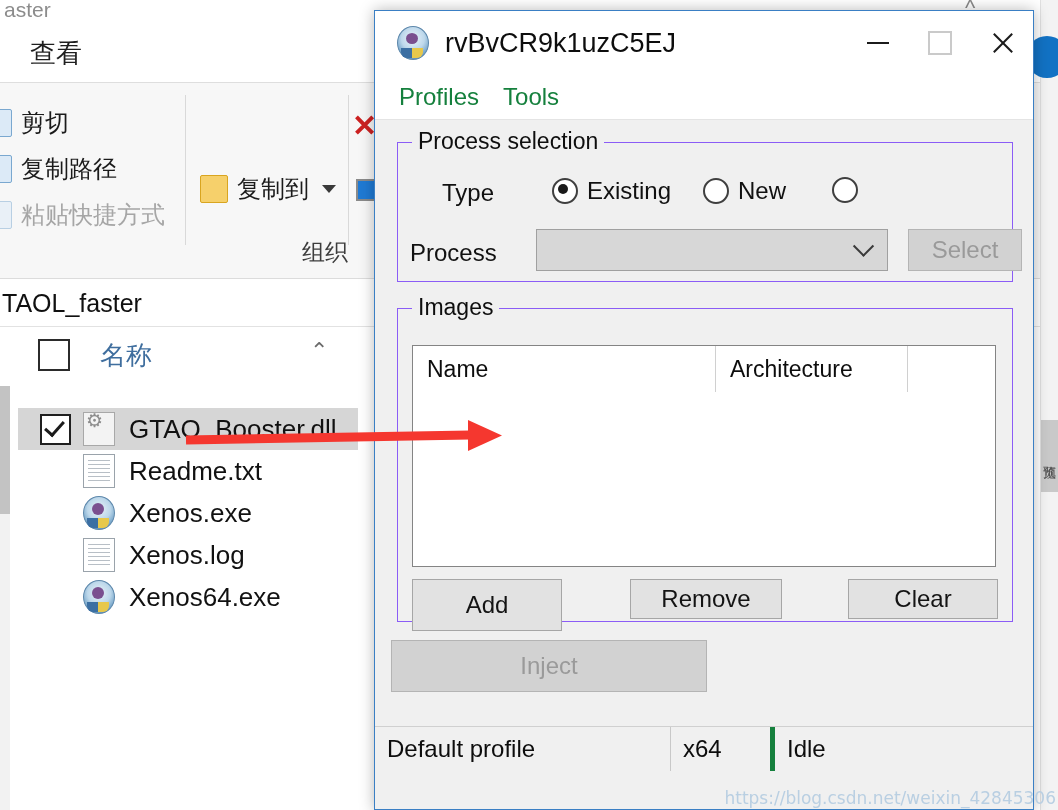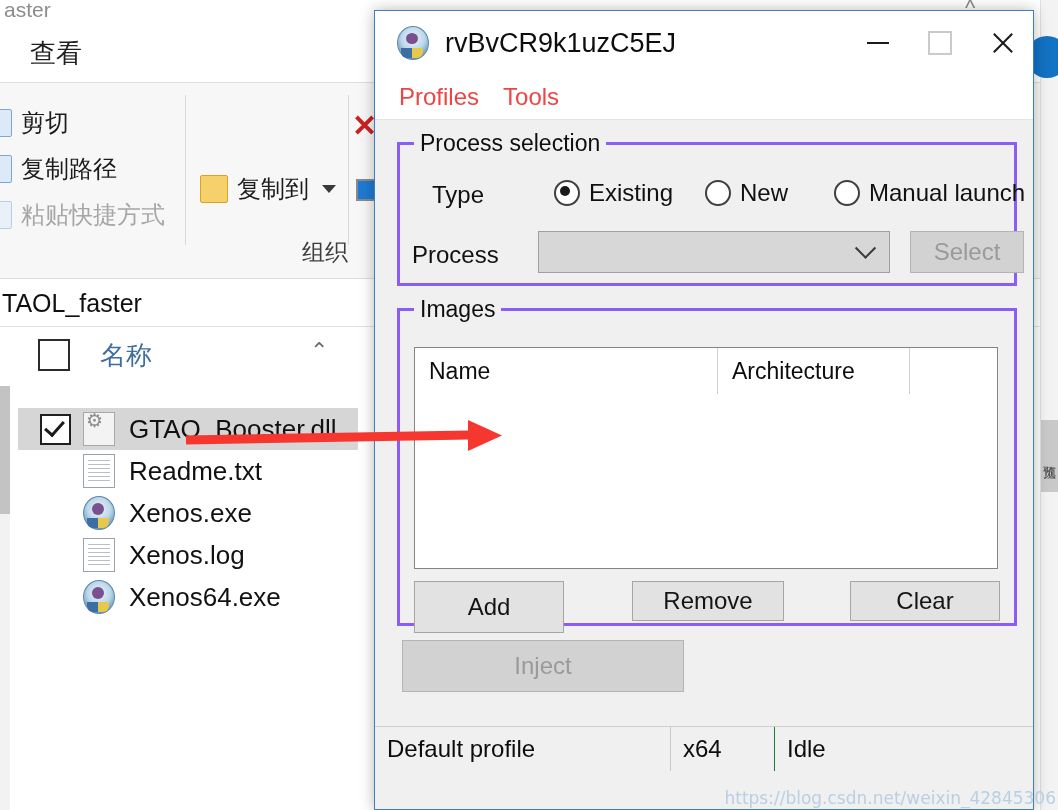--- a/index.html
+++ b/index.html
@@ -378,34 +378,34 @@
   .dlg-menubar {
     height: 44px;
     background: #ffffff;
     display: flex;
     align-items: center;
     padding-left: 12px;
     border-bottom: 1px solid #e4e4e4;
   }
   .menu-item {
     font-size: 24px;
-    color: #ef4444;
+    color: #15803d;
     padding: 0 12px;
     white-space: nowrap;
   }
 
   .dlg-body {
     position: relative;
     height: 650px;
     background: #f0f0f0;
   }
 
   .groupbox {
     position: absolute;
-    border: 3px solid #8b5cf6;
+    border: 1px solid #8b5cf6;
   }
   .groupbox > .gb-legend {
     position: absolute;
     top: -15px; left: 14px;
     background: #f0f0f0;
     padding: 0 6px;
     font-size: 23px;
     color: #0e0e0e;
     white-space: nowrap;
   }
@@ -529,21 +529,21 @@
     height: 44px;
     display: flex;
     align-items: center;
     padding-left: 12px;
     box-sizing: border-box;
     font-size: 24px;
     color: #0d0d0d;
     white-space: nowrap;
   }
   .sb-cell.c1 { width: 296px; border-right: 1px solid #c8c8c8; }
-  .sb-cell.c2 { width: 104px; border-right: 1px solid #15803d; }
+  .sb-cell.c2 { width: 104px; border-right: 5px solid #15803d; }
   .sb-cell.c3 { flex: 1; }
 
   
   #annotation-layer {
     position: absolute;
     left: 0; top: 0;
     width: 1058px; height: 810px;
     pointer-events: none;
     border-radius: 7px;
   }
@@ -679,33 +679,32 @@
   <div class="dlg-menubar">
     <span class="menu-item">Profiles</span>
     <span class="menu-item">Tools</span>
   </div>
 
   <div class="dlg-body">
 
     <div class="groupbox" id="grp-process">
       <span class="gb-legend">Process selection</span>
 
-      <span class="lbl" style="left:32px; top:36px;">Type</span>
+      <span class="lbl" style="left:44px; top:36px;">Type</span>
 
       <div class="radio checked" style="left:154px; top:34px;">
         <span class="dot"></span>
         <span>Existing</span>
       </div>
       <div class="radio" style="left:305px; top:34px;">
         <span class="dot"></span>
         <span>New</span>
       </div>
       <div class="radio" style="left:434px; top:34px;">
         <span class="dot"></span>
-        <span>Manual launch</span>
       </div>
 
       <span class="lbl" style="left:12px; top:96px;">Process</span>
 
       <div class="combobox" style="left:138px; top:86px; width:352px; height:42px;" title="">
         <span class="chev"></span>
       </div>
 
       <div class="btn disabled" style="left:510px; top:86px; width:114px; height:42px;">Select</div>
     </div>
@@ -720,21 +719,21 @@
           <div class="lv-col c3"></div>
         </div>
         <div class="lv-body"></div>
       </div>
 
       <div class="btn" style="left:14px; top:270px; width:150px; height:52px;">Add</div>
       <div class="btn" style="left:232px; top:270px; width:152px; height:40px;">Remove</div>
       <div class="btn" style="left:450px; top:270px; width:150px; height:40px;">Clear</div>
     </div>
 
-    <div class="btn disabled" style="left:27px; top:520px; width:282px; height:52px;">Inject</div>
+    <div class="btn disabled" style="left:16px; top:520px; width:316px; height:52px;">Inject</div>
 
     <div class="dlg-statusbar">
       <div class="sb-cell c1">Default profile</div>
       <div class="sb-cell c2">x64</div>
       <div class="sb-cell c3">Idle</div>
     </div>
   </div>
 </div>
 
 <div id="annotation-layer">

